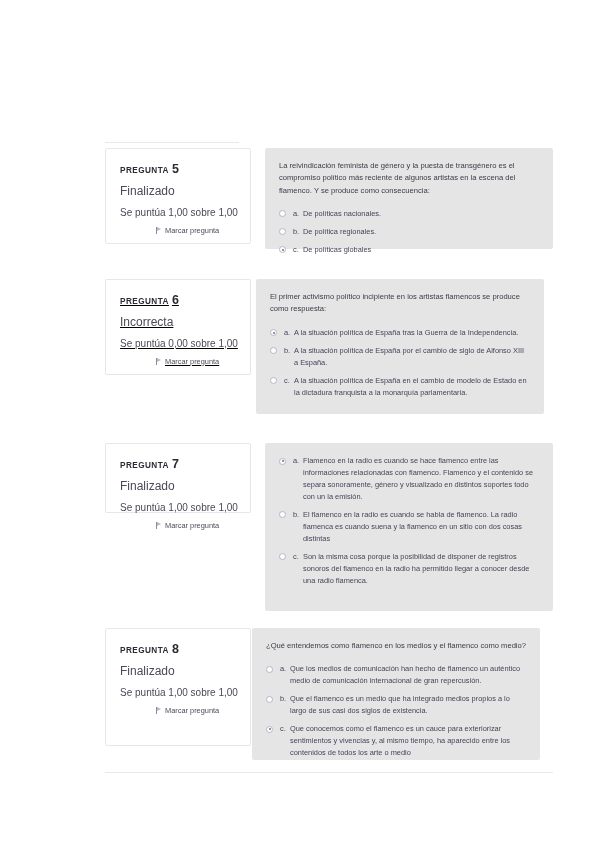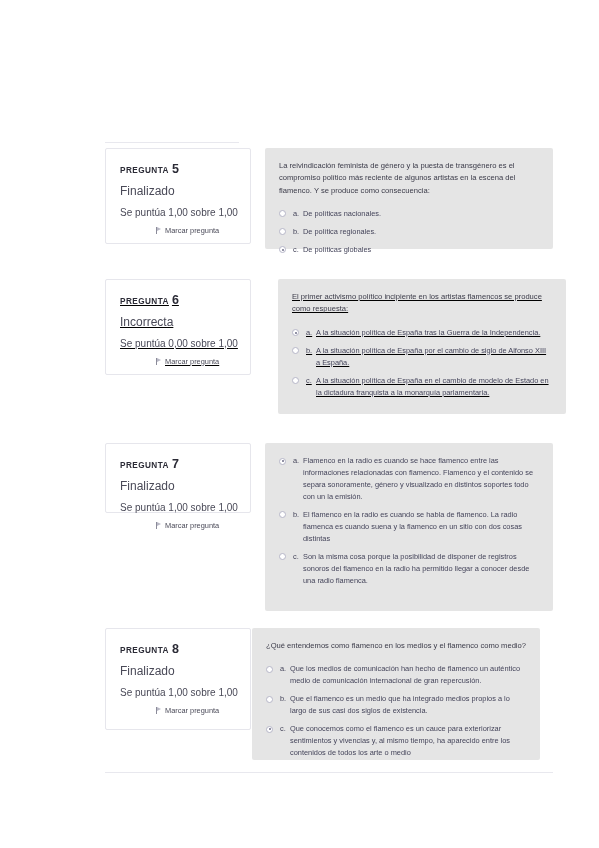--- a/index.html
+++ b/index.html
@@ -199,21 +199,21 @@
           <span>PREGUNTA</span><span class="qnum">6</span>
         </div>
         <div class="qinfo-state">Incorrecta</div>
         <div class="qinfo-grade">Se puntúa 0,00 sobre 1,00</div>
         <div class="qinfo-flag">
           <span class="flag-icon"></span>
           <span>Marcar pregunta</span>
         </div>
       </div>
     </div>
-    <div class="qcontent" style="left:278px; top:279px; width:288px; height:135px;text-decoration:underline;">
+    <div class="qcontent" style="left:256px; top:279px; width:288px; height:135px;">
       <p class="qtext">El primer activismo político incipiente en los artistas flamencos se produce como respuesta:</p>
       <ul class="answers">
         <li class="answer">
           <span class="radio checked"></span>
           <span class="answer-letter">a.</span>
           <span class="answer-text">A la situación política de España tras la Guerra de la Independencia.</span>
         </li>
         <li class="answer">
           <span class="radio"></span>
           <span class="answer-letter">b.</span>
@@ -254,21 +254,21 @@
         </li>
         <li class="answer">
           <span class="radio"></span>
           <span class="answer-letter">c.</span>
           <span class="answer-text">Son la misma cosa porque la posibilidad de disponer de registros sonoros del flamenco en la radio ha permitido llegar a conocer desde una radio flamenca.</span>
         </li>
       </ul>
     </div>
 
     <div class="question-block" style="left:105px; top:628px;">
-      <div class="qinfo" style="height:102px;">
+      <div class="qinfo" style="height:118px;">
         <div class="qinfo-head">
           <span>PREGUNTA</span><span class="qnum">8</span>
         </div>
         <div class="qinfo-state">Finalizado</div>
         <div class="qinfo-grade">Se puntúa 1,00 sobre 1,00</div>
         <div class="qinfo-flag">
           <span class="flag-icon"></span>
           <span>Marcar pregunta</span>
         </div>
       </div>

